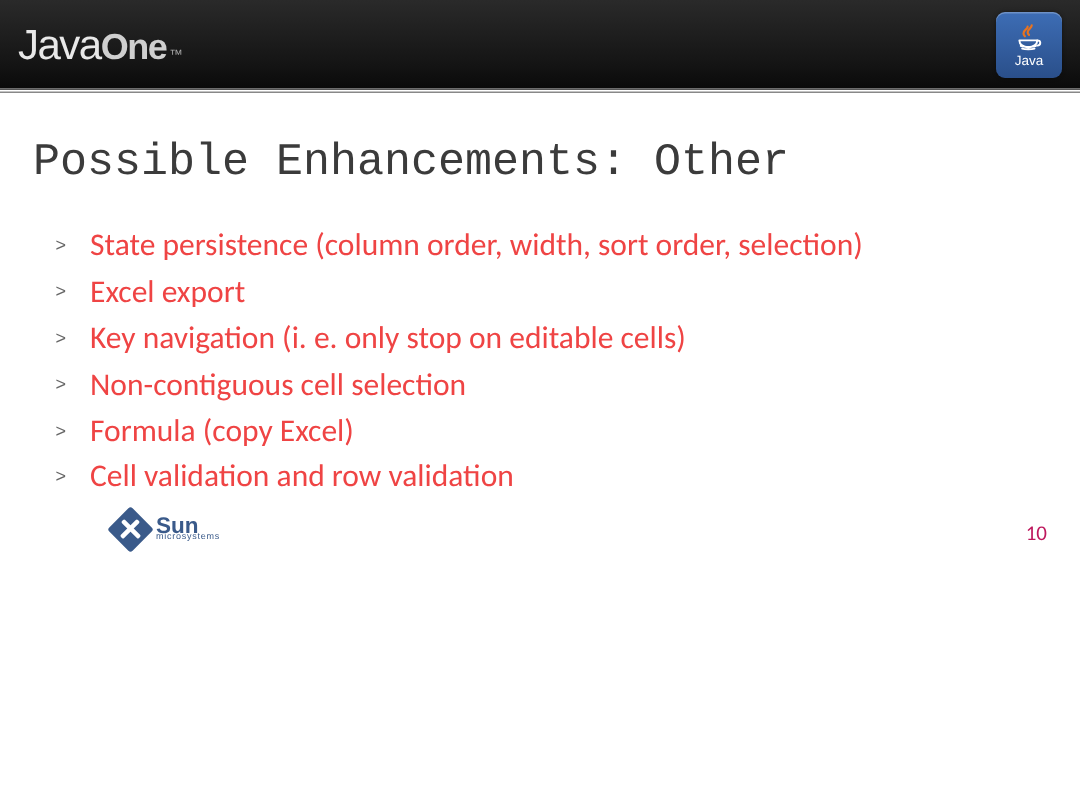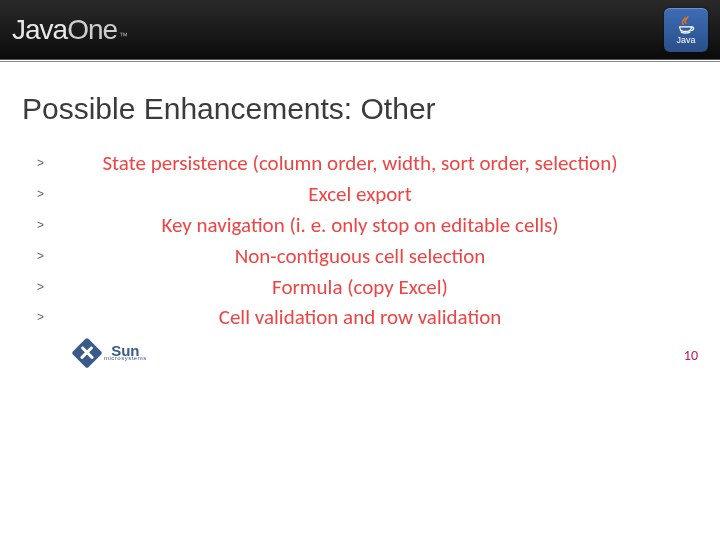--- a/index.html
+++ b/index.html
@@ -1,17 +1,17 @@
 <!DOCTYPE html>
 <html><head>
 <meta charset="utf-8">
 <style>
   * { margin: 0; padding: 0; box-sizing: border-box; }
   html, body { width: 720px; height: 540px; font-family: Calibri, "Segoe UI", Arial, sans-serif; background: #fff; overflow: hidden; }
-  .slide { width: 720px; height: 394px; position: relative; background: #fff; text-align: center; }
+  .slide { width: 720px; height: 394px; position: relative; background: #fff; }
 
   
   .header {
     width: 100%;
     height: 60px;
     background: #1a1a1a;
     background: linear-gradient(to bottom, #2a2a2a 0%, #151515 70%, #0a0a0a 100%);
     display: flex;
     align-items: center;
     justify-content: space-between;
@@ -21,21 +21,21 @@
   .javaone-logo {
     display: flex;
     align-items: baseline;
     gap: 0;
     color: #fff;
     font-family: Arial, sans-serif;
     font-weight: 300;
     letter-spacing: -1px;
   }
   .javaone-logo .java { font-size: 28px; color: #e8e8e8; font-weight: 400; }
-  .javaone-logo .one  { font-size: 28px; color: #cfcfcf; font-weight: 400; }
+  .javaone-logo .one  { font-size: 24px; color: #cfcfcf; font-weight: 700; }
   .javaone-logo .tm   { font-size: 9px; color: #aaa; margin-left: 2px; vertical-align: top; }
 
   .java-badge {
     width: 44px; height: 44px;
     border-radius: 6px;
     background: linear-gradient(to bottom, #3d6db5 0%, #2a4f8a 100%);
     display: flex; flex-direction: column; align-items: center; justify-content: center;
     box-shadow: inset 0 1px 0 rgba(255,255,255,0.25), 0 0 3px rgba(0,0,0,0.4);
     position: relative;
   }
@@ -47,21 +47,21 @@
     border-top: 1px solid #888;
   }
 
   
   .title {
     position: absolute;
     left: 22px; top: 92px;
     font-size: 30px;
     color: #3b3b3b;
     font-weight: 400;
-    font-family: Liberation Sans, sans-serif;
+    font-family: Liberation Mono, monospace;
   }
 
   
   .bullets {
     position: absolute;
     left: 30px; right: 60px; top: 150px;
     list-style: none;
     color: #ef4444;
     font-size: 21px;
     line-height: 1.28;

